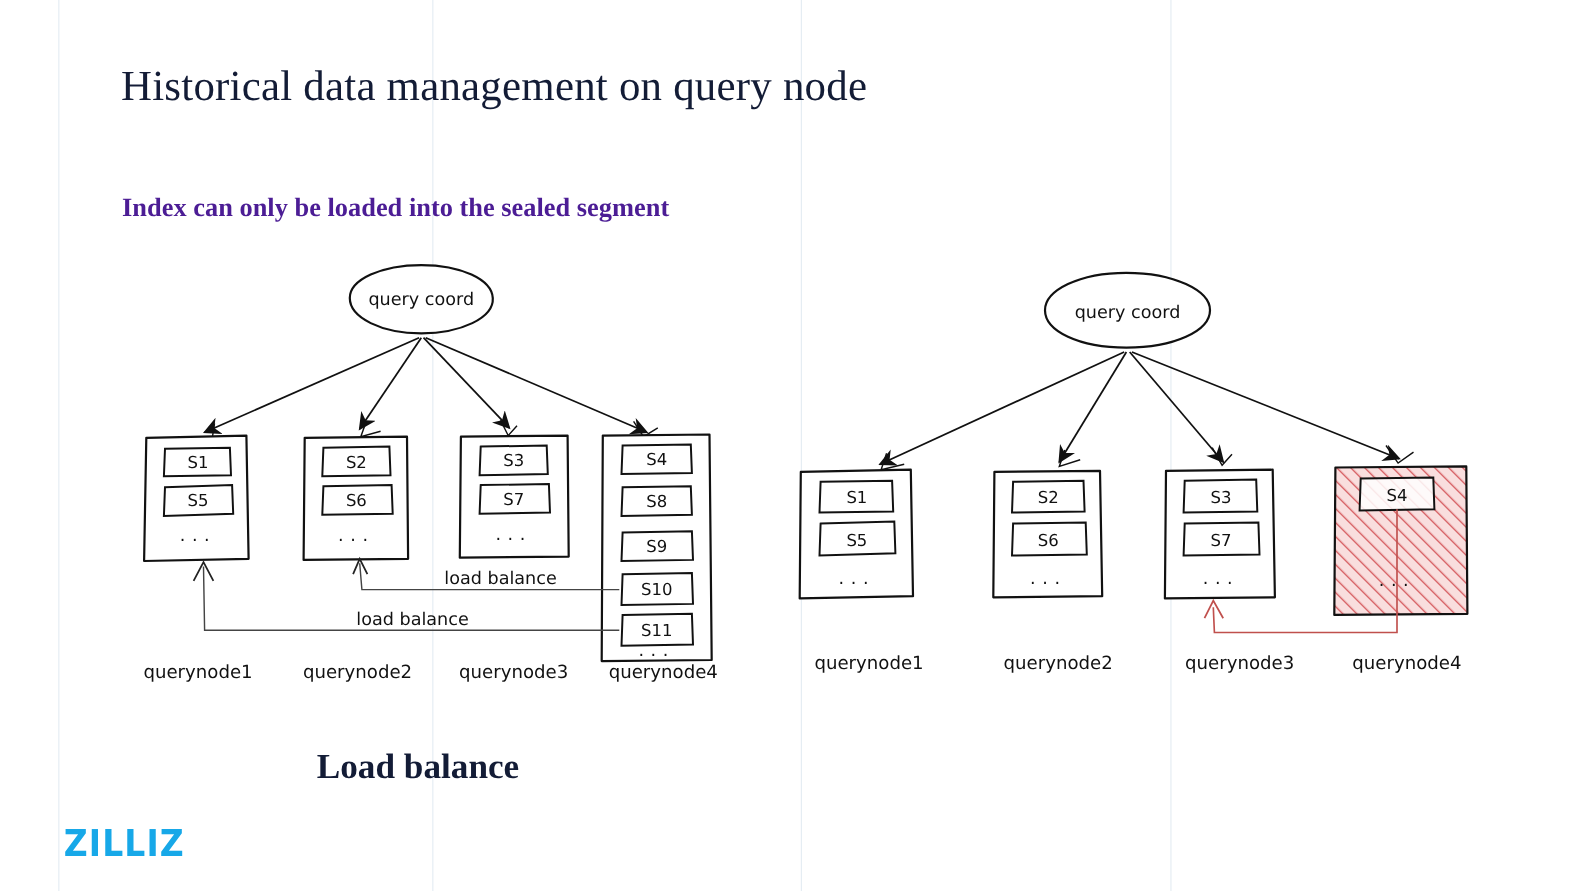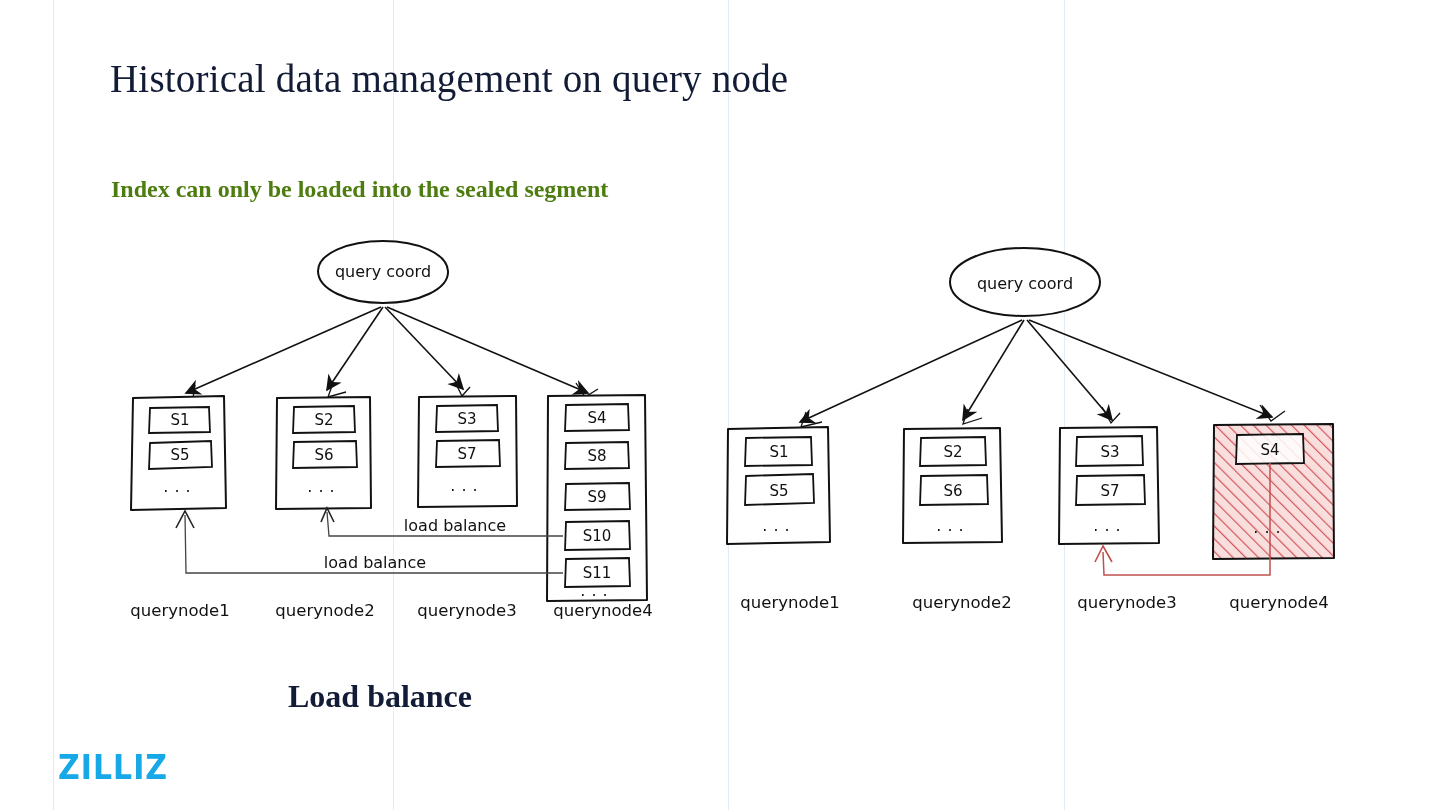--- a/index.html
+++ b/index.html
@@ -18,21 +18,21 @@
 
   .slide-title{
     position:absolute;left:110px;top:56px;
     font-family:"Liberation Serif", serif;
     font-size:39px;font-weight:400;color:#131c36;
     letter-spacing:.2px;white-space:nowrap;
   }
   .slide-subtitle{
     position:absolute;left:111px;top:176px;
     font-family:"Liberation Serif", serif;
-    font-size:24px;font-weight:700;color:#4d7c0f;
+    font-size:24px;font-weight:700;color:#4c1d95;
     white-space:nowrap;
   }
   .panel-caption{
     position:absolute;
     font-family:"Liberation Serif", serif;
     font-size:32px;font-weight:700;color:#131c36;
     white-space:nowrap;text-align:center;
   }
   #caption-left{left:180px;top:678px;width:400px;}
   #caption-right{left:810px;top:678px;width:480px;}

